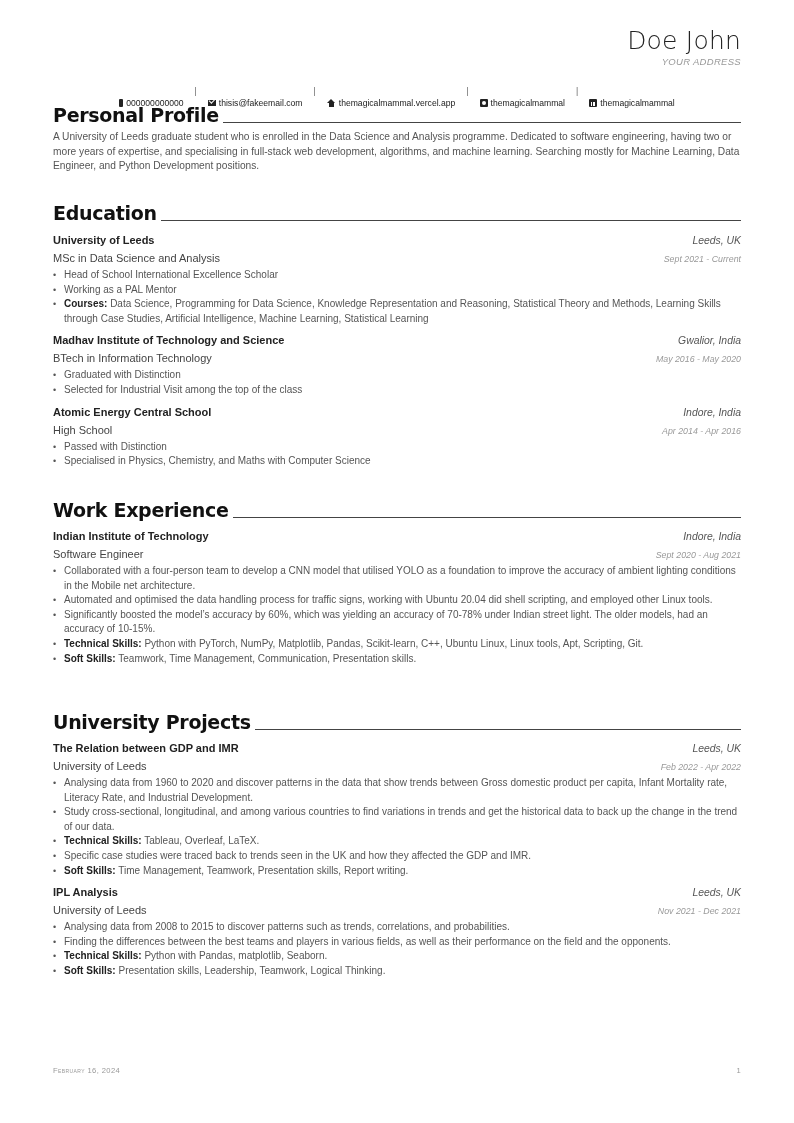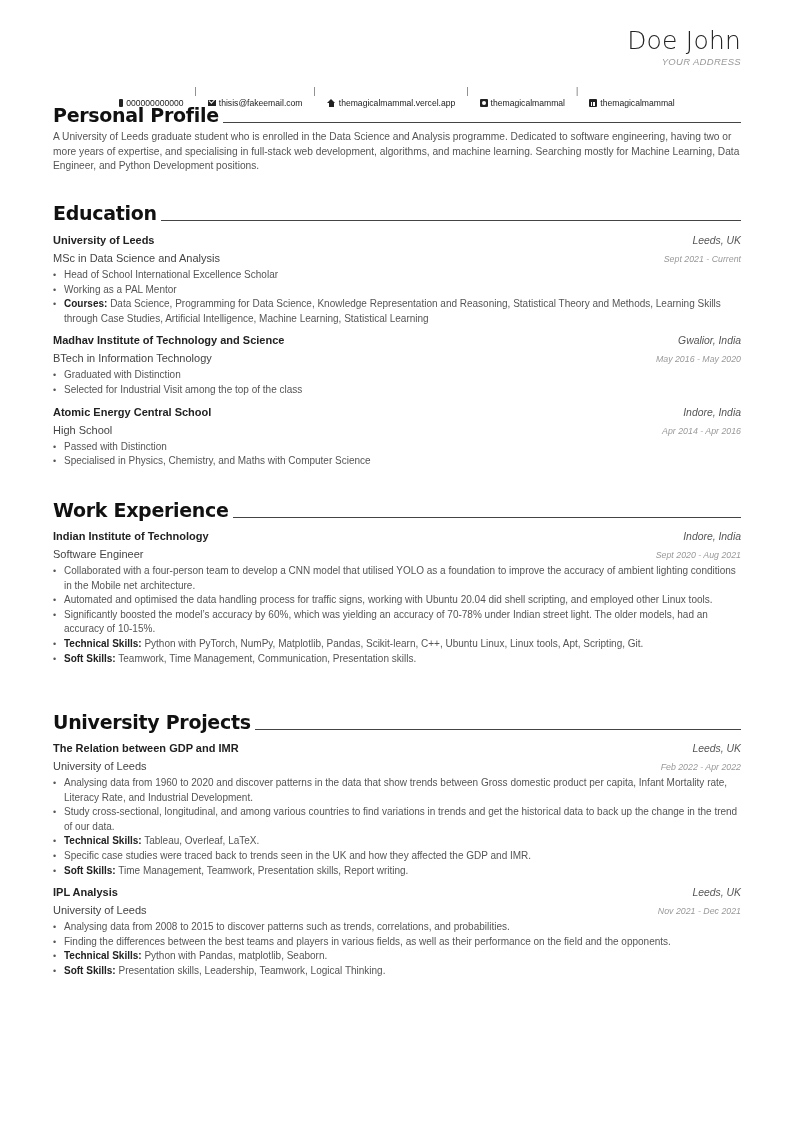--- a/index.html
+++ b/index.html
@@ -201,13 +201,17 @@
         </div>
       <ul class="bullets">
         <li><b></b><span>Analysing data from 2008 to 2015 to discover patterns such as trends, correlations, and probabilities.</span></li>
         <li><b></b><span>Finding the differences between the best teams and players in various fields, as well as their performance on the field and the opponents.</span></li>
         <li><b>Technical Skills:</b><span> Python with Pandas, matplotlib, Seaborn.</span></li>
         <li><b>Soft Skills:</b><span> Presentation skills, Leadership, Teamwork, Logical Thinking.</span></li>
       </ul>
     </div>
   </div>
 
+  <div class="footer">
+    <span class="date-f">February 16, 2024</span>
+    <span>1</span>
+  </div>
 </div>
 
 </body></html>

